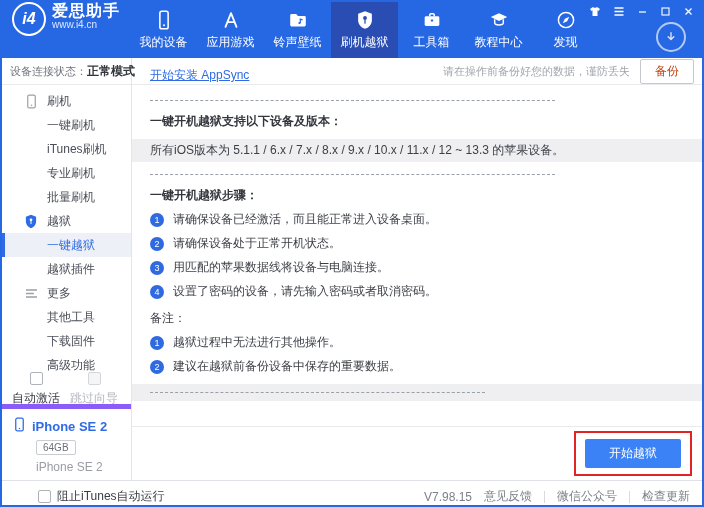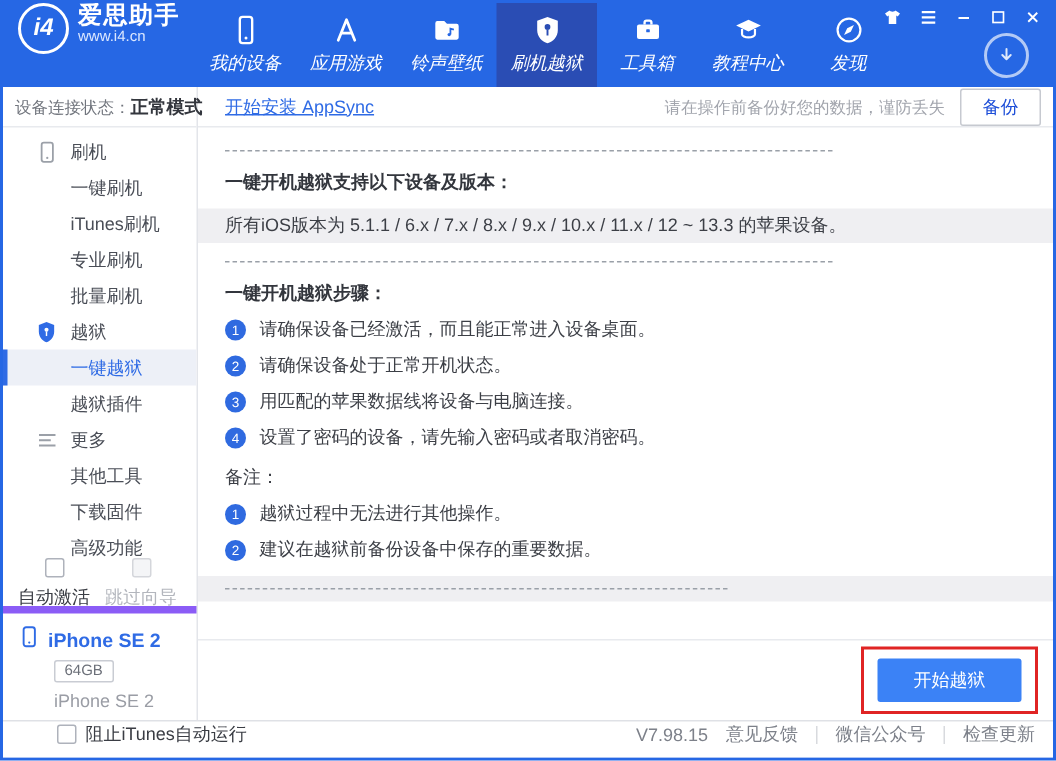--- a/index.html
+++ b/index.html
@@ -5,21 +5,21 @@
   * { margin:0; padding:0; box-sizing:border-box; }
   body { width:704px; height:507px; font-family:"Liberation Sans","DejaVu Sans",sans-serif; background:#eef0f3; }
   .window { width:704px; height:507px; border:2px solid #2667e4; background:#fff; display:flex; flex-direction:column; overflow:hidden; position:relative; }
 
   
   .header { height:56px; background:#2667e4; display:flex; align-items:stretch; position:relative; flex-shrink:0; }
   .logo { width:128px; display:flex; align-items:flex-start; padding-left:10px; gap:6px; }
   .logo-circle { width:34px; height:34px; border:2px solid #fff; border-radius:50%; display:flex; align-items:center; justify-content:center; color:#fff; font-weight:bold; font-style:italic; font-size:16px; flex-shrink:0; }
   .logo-text-main { color:#fff; font-size:16px; font-weight:bold; letter-spacing:1px; line-height:17px; }
   .logo-text-sub { color:#dce8ff; font-size:10px; line-height:12px; }
-  .nav { display:flex;font-style:italic; }
+  .nav { display:flex; }
   .nav-item { width:67px; display:flex; flex-direction:column; align-items:center; justify-content:center; gap:3px; color:#fff; font-size:12px; cursor:pointer; }
   .nav-item.active { background:#2a4db4; }
   .nav-item svg { display:block; }
   .dl-circle { position:absolute; right:16px; top:20px; width:30px; height:30px; border:2px solid rgba(255,255,255,.65); border-radius:50%; display:flex; align-items:center; justify-content:center; cursor:pointer; }
   .win-controls { position:absolute; top:4px; right:8px; display:flex; align-items:center; gap:12px; }
   .win-controls .wc { color:#fff; font-size:11px; line-height:12px; cursor:pointer; display:flex; align-items:center; }
 
   
   .body { flex:1; display:flex; min-height:0; }
 
@@ -38,45 +38,45 @@
   .check-pair { display:flex; align-items:center; gap:5px;flex-direction:column; }
   .lbl-dark { color:#3a3d44; }
   .lbl-gray { color:#b3b6bd; }
   .device-block { border-top:5px solid #8b5cf6; padding:8px 0 6px 12px; }
   .device-line1 { display:flex; align-items:center; gap:7px; color:#2f6be5; font-weight:bold; font-size:13px; }
   .device-cap { display:inline-block; margin:5px 0 0 22px; border:1px solid #c9ccd3; border-radius:2px; font-size:10px; color:#6c7079; padding:1px 6px; }
   .device-model { margin:5px 0 0 22px; font-size:12px; color:#9a9da5; }
 
   
   .main { flex:1; display:flex; flex-direction:column; min-width:0; }
-  .toolbar { height:27px; border-bottom:1px solid #e8eaee; display:flex; align-items:center; padding:0 8px 0 18px; flex-shrink:0; }
+  .toolbar { height:27px; border-bottom:1px solid #e8eaee; display:flex; align-items:flex-end; padding:0 8px 0 18px; flex-shrink:0; }
   .appsync-link { color:#2f6be5; font-size:12px; text-decoration:underline; cursor:pointer; }
   .toolbar-right { margin-left:auto; display:flex; align-items:center; gap:10px; }
   .backup-notice { color:#a2a5ad; font-size:11px; }
-  .backup-btn { border:1px solid #c6c9d0; background:#fff; border-radius:2px; font-size:12px; color:#1d4ed8; padding:3px 14px; cursor:pointer; font-family:inherit; }
+  .backup-btn { border:1px solid #c6c9d0; background:#fff; border-radius:2px; font-size:12px; color:#c2410c; padding:3px 14px; cursor:pointer; font-family:inherit; }
 
   .content { flex:1; padding-top:15px; overflow:hidden; font-size:12px; color:#3c3f46; }
   .dash-sep { border-top:1px dashed #9aa0a8; height:0; }
   .sep-std { width:405px; margin-left:18px; }
   .c-title { margin:12px 0 0 18px; font-weight:bold; color:#33363d; }
   .hl-row { margin-top:9px; background:#efeff2; padding:3px 0 3px 18px; }
   .hl-band { margin-top:9px; background:#efeff2; padding:8px 0; }
   .sep-short { width:335px; margin-left:18px; }
   .step-row { display:flex; align-items:center; margin:7px 0 0 18px; gap:9px; }
   .step-num { width:14px; height:14px; border-radius:50%; background:#2f6ae0; color:#fff; font-size:9px; display:flex; align-items:center; justify-content:center; flex-shrink:0; }
   .notes-title { font-weight:normal; color:#3c3f46; margin-top:10px; }
 
   .action-row { height:54px; border-top:1px solid #e8eaee; display:flex; align-items:center; padding:0 10px 0 18px; flex-shrink:0; }
   .cur-status { font-size:12px; color:#9ba0a8; }
   .cur-status b { color:#60646c; font-weight:normal; }
   .red-annot { margin-left:auto; border:2px solid #e02424; padding:6px 9px; }
   .start-btn { background:#3b82f6; color:#fff; border:none; border-radius:2px; width:96px; height:29px; font-size:12px; cursor:pointer; font-family:inherit; }
 
   
-  .statusbar { height:25px; border-top:1px solid #dfe1e6; display:flex; align-items:flex-start; padding:0 12px 0 36px; font-size:12px; flex-shrink:0; background:#fff; }
+  .statusbar { height:25px; border-top:1px solid #dfe1e6; display:flex; align-items:flex-end; padding:0 12px 0 36px; font-size:12px; flex-shrink:0; background:#fff; }
   .sb-left { display:flex; align-items:center; gap:6px; color:#3a3d44; }
   .sb-right { margin-left:auto; display:flex; align-items:center; gap:12px; color:#7d818a; }
   .vbar { width:0; height:12px; border-left:1px solid #d8dade; }
   .sb-link { cursor:pointer; }
 </style>
 </head>
 <body>
 
 <div class="window">
 

